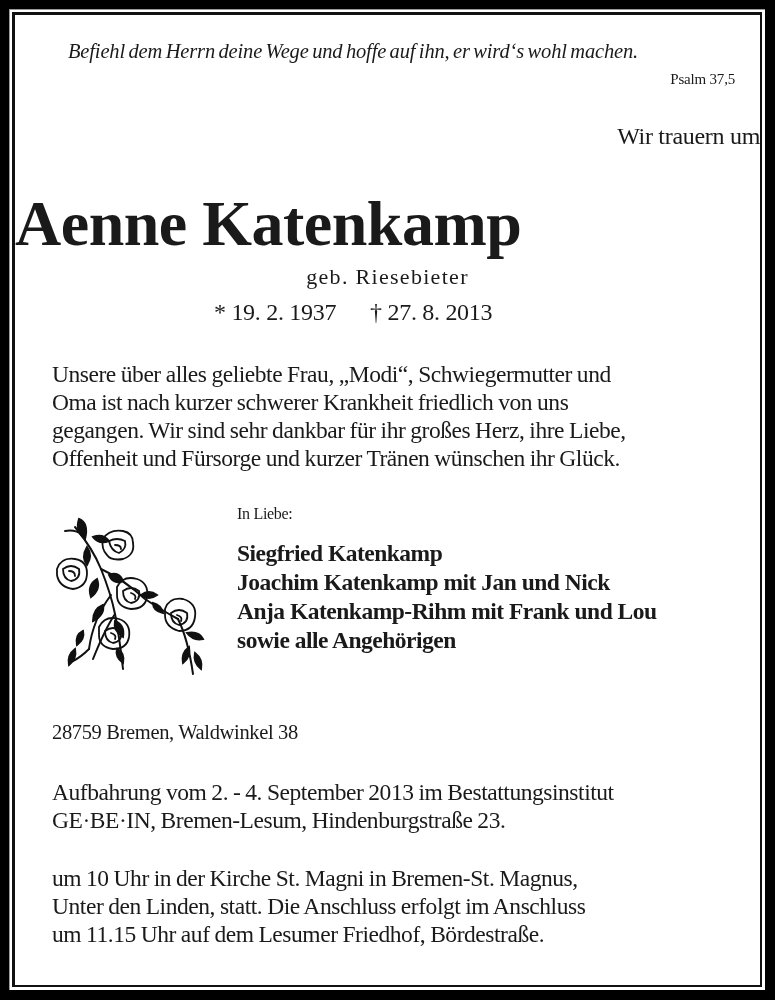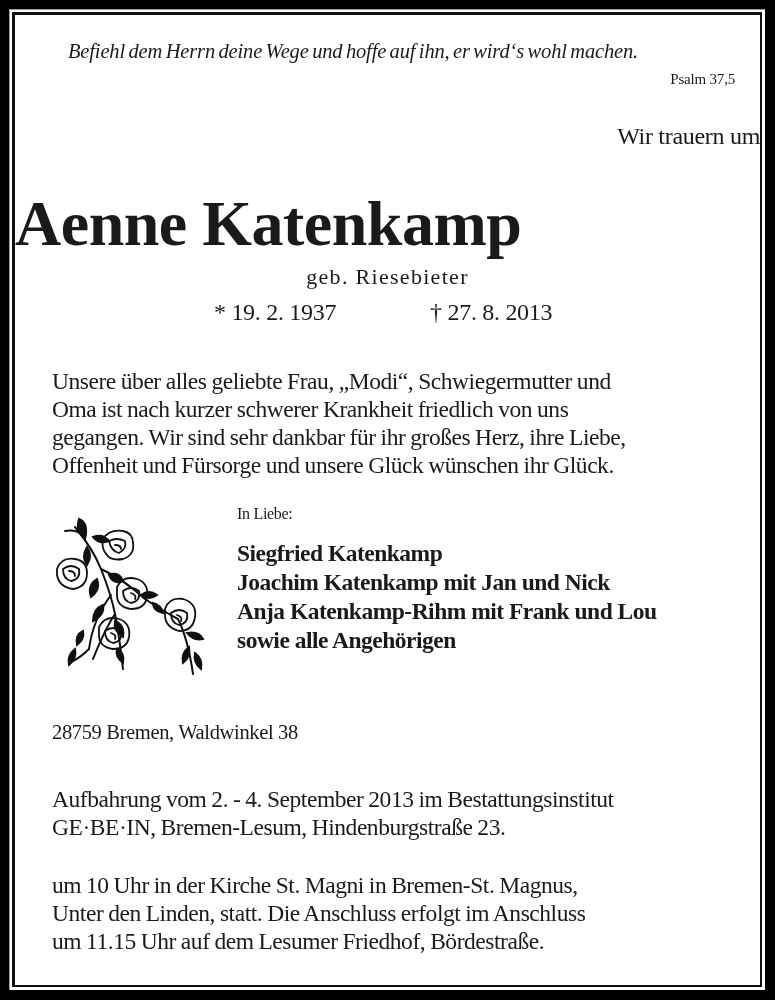--- a/index.html
+++ b/index.html
@@ -68,29 +68,28 @@
       left: 0; right: 0; top: 249px;
       text-align: center;
       font-size: 22px;
       letter-spacing: 1.3px;
     }
     .dates {
       left: 199px; top: 284px;
       font-size: 24px;
       letter-spacing: -0.3px;
     }
-    .dates .death { margin-left: 94px; }
+    .dates .death { margin-left: 34px; }
 
     .para {
       left: 37px;
       font-size: 23.5px;
       line-height: 28px;
       letter-spacing: -0.45px;
       word-spacing: -0.5px;
-      margin-top: 7px;
     }
     .p1 { top: 345px; }
 
     .rose {
       left: 38px; top: 494px;
       width: 156px; height: 170px;
     }
     .love-label {
       left: 222px; top: 490px;
       font-size: 16px;
@@ -127,21 +126,21 @@
     <div class="abs name">Aenne Katenkamp</div>
     <div class="abs maiden">geb. Riesebieter</div>
     <div class="abs dates">
       <span>* 19. 2. 1937</span><span class="death">† 27. 8. 2013</span>
     </div>
 
     <div class="abs para p1">
       <span class="line">Unsere über alles geliebte Frau, „Modi“, Schwiegermutter und</span>
       <span class="line">Oma ist nach kurzer schwerer Krankheit friedlich von uns</span>
       <span class="line">gegangen. Wir sind sehr dankbar für ihr großes Herz, ihre Liebe,</span>
-      <span class="line">Offenheit und Fürsorge und unsere Glück wünschen ihr Glück.</span>
+      <span class="line">Offenheit und Fürsorge und kurzer Tränen wünschen ihr Glück.</span>
     </div>
 
     <div class="abs rose">
       <svg width="156" height="170" viewBox="0 0 156 170" fill="none" stroke="#111" stroke-width="2" stroke-linecap="round">
 
         <path d="M22 18 Q40 40 48 60 Q58 85 62 105 Q66 125 70 160"></path>
         <path d="M48 60 Q70 70 92 90 Q110 102 125 110"></path>
         <path d="M58 86 Q40 110 36 140"></path>
         <path d="M125 110 Q135 130 140 165"></path>
         <path d="M62 105 Q52 120 40 150"></path>

